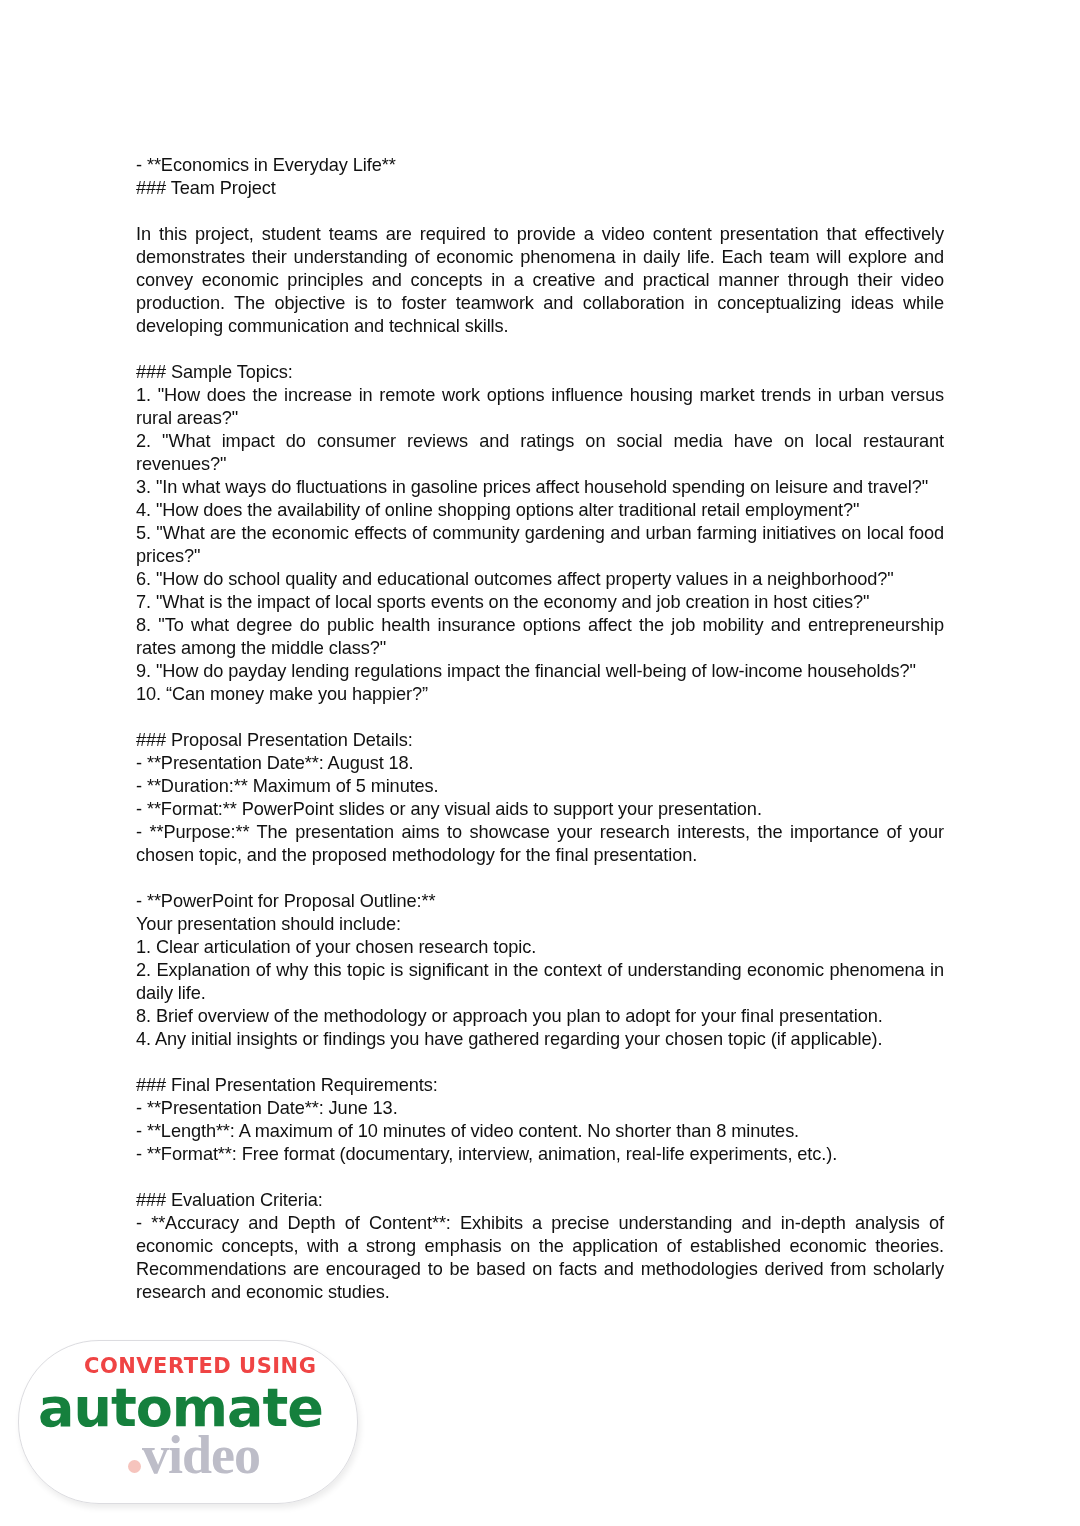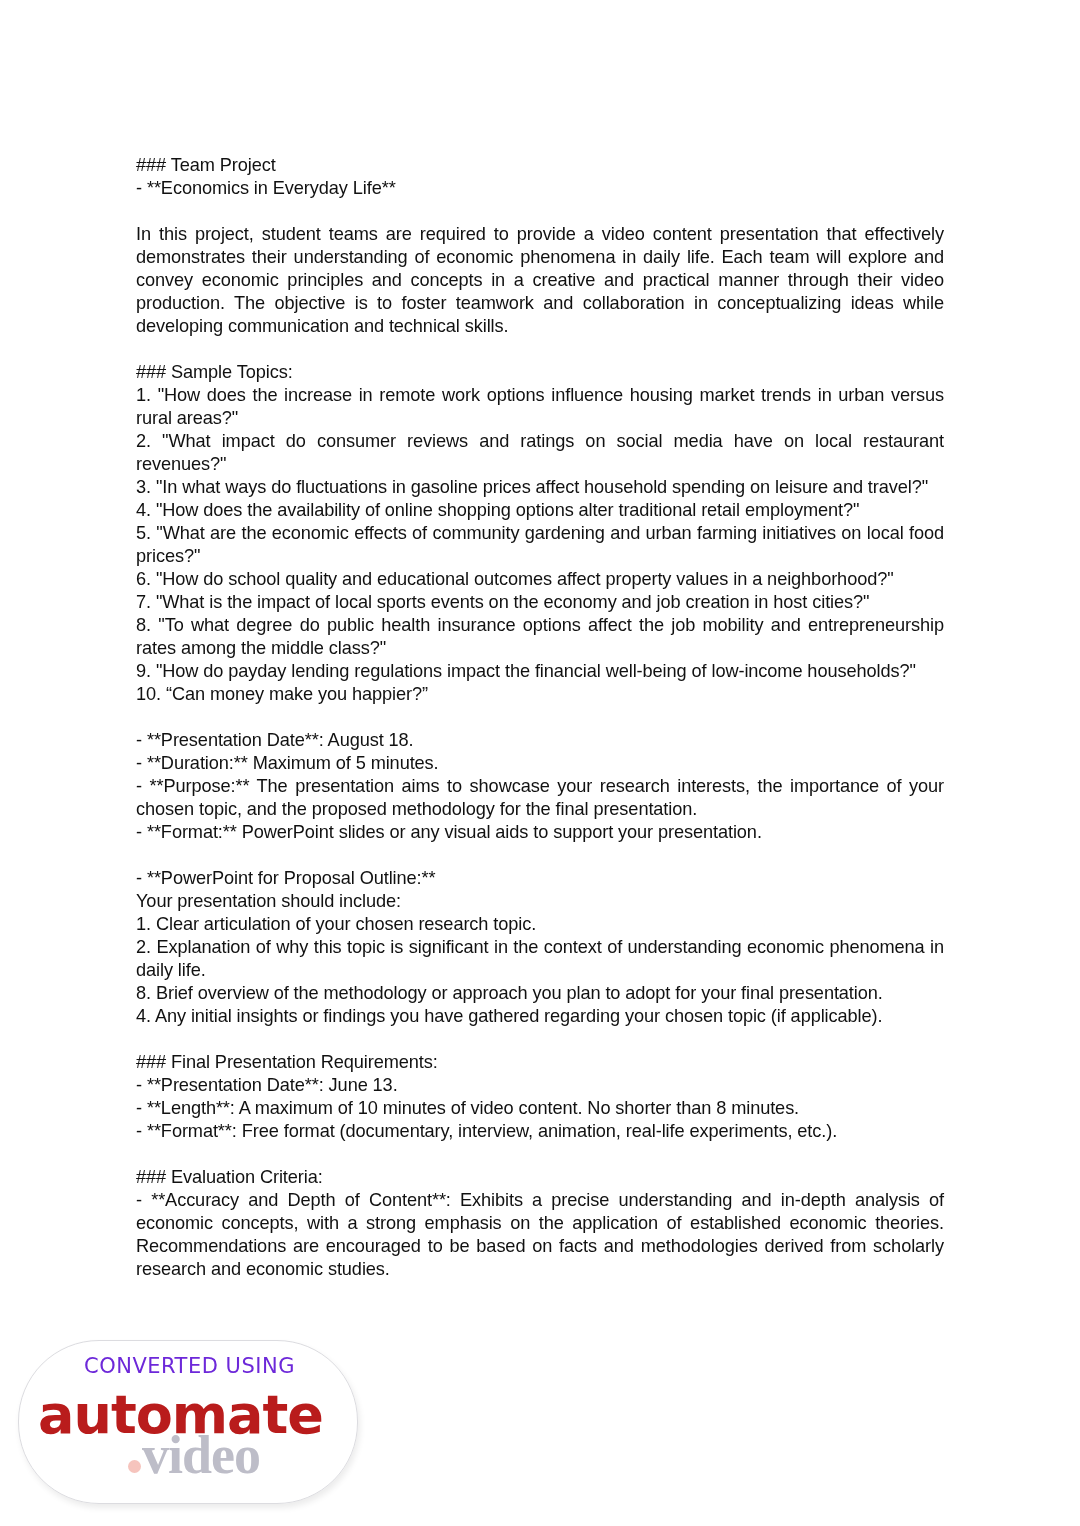--- a/index.html
+++ b/index.html
@@ -41,35 +41,34 @@
       border-radius: 81px;
       border: 1px solid #dcdce0;
       box-shadow: 2px 4px 6px rgba(0,0,0,0.08);
       background: rgba(255,255,255,0.55);
     }
     .wm-top {
       position: absolute;
       left: 84px;
       top: 1354px;
       font-family: "DejaVu Sans", sans-serif;
-      font-weight: normal;
+      font-weight: bold;
       font-size: 21px;
-      color: #6d28d9;
+      color: #ef4444;
       letter-spacing: 0.5px;
     }
     .wm-mid {
       position: absolute;
       left: 38px;
       top: 1376px;
       font-family: "DejaVu Sans", sans-serif;
       font-weight: bold;
       font-size: 54px;
-      color: #b91c1c;
+      color: #15803d;
       letter-spacing: -1px;
-      margin-top: 7px;
     }
     .wm-bot {
       position: absolute;
       left: 128px;
       top: 1424px;
       font-family: Liberation Serif, serif;
       font-weight: bold;
       font-size: 54px;
       color: #bdbdc8;
       letter-spacing: -1px;
@@ -81,43 +80,44 @@
       border-radius: 50%;
       background: #f6c4bd;
       margin-right: 1px;
       vertical-align: baseline;
     }
   </style>
 </head>
 <body>
 
 <div class="page">
+  <p class="line">- **Economics in Everyday Life**</p>
   <p class="line">### Team Project</p>
-  <p class="line">- **Economics in Everyday Life**</p>
   <div class="gap"></div>
   <p class="line">In this project, student teams are required to provide a video content presentation that effectively demonstrates their understanding of economic phenomena in daily life. Each team will explore and convey economic principles and concepts in a creative and practical manner through their video production. The objective is to foster teamwork and collaboration in conceptualizing ideas while developing communication and technical skills.</p>
   <div class="gap"></div>
 
   <p class="line">### Sample Topics:</p>
   <p class="line">1. "How does the increase in remote work options influence housing market trends in urban versus rural areas?"</p>
   <p class="line">2. "What impact do consumer reviews and ratings on social media have on local restaurant revenues?"</p>
   <p class="line">3. "In what ways do fluctuations in gasoline prices affect household spending on leisure and travel?"</p>
   <p class="line">4. "How does the availability of online shopping options alter traditional retail employment?"</p>
   <p class="line">5. "What are the economic effects of community gardening and urban farming initiatives on local food prices?"</p>
   <p class="line">6. "How do school quality and educational outcomes affect property values in a neighborhood?"</p>
   <p class="line">7. "What is the impact of local sports events on the economy and job creation in host cities?"</p>
   <p class="line">8. "To what degree do public health insurance options affect the job mobility and entrepreneurship rates among the middle class?"</p>
   <p class="line">9. "How do payday lending regulations impact the financial well-being of low-income households?"</p>
   <p class="line">10. “Can money make you happier?”</p>
   <div class="gap"></div>
 
+  <p class="line">### Proposal Presentation Details:</p>
   <p class="line">- **Presentation Date**: August 18.</p>
   <p class="line">- **Duration:** Maximum of 5 minutes.</p>
+  <p class="line">- **Format:** PowerPoint slides or any visual aids to support your presentation.</p>
   <p class="line">- **Purpose:** The presentation aims to showcase your research interests, the importance of your chosen topic, and the proposed methodology for the final presentation.</p>
-  <p class="line">- **Format:** PowerPoint slides or any visual aids to support your presentation.</p>
   <div class="gap"></div>
 
   <p class="line">- **PowerPoint for Proposal Outline:**</p>
   <p class="line">Your presentation should include:</p>
   <p class="line">1. Clear articulation of your chosen research topic.</p>
   <p class="line">2. Explanation of why this topic is significant in the context of understanding economic phenomena in daily life.</p>
   <p class="line">8. Brief overview of the methodology or approach you plan to adopt for your final presentation.</p>
   <p class="line">4. Any initial insights or findings you have gathered regarding your chosen topic (if applicable).</p>
   <div class="gap"></div>
 

